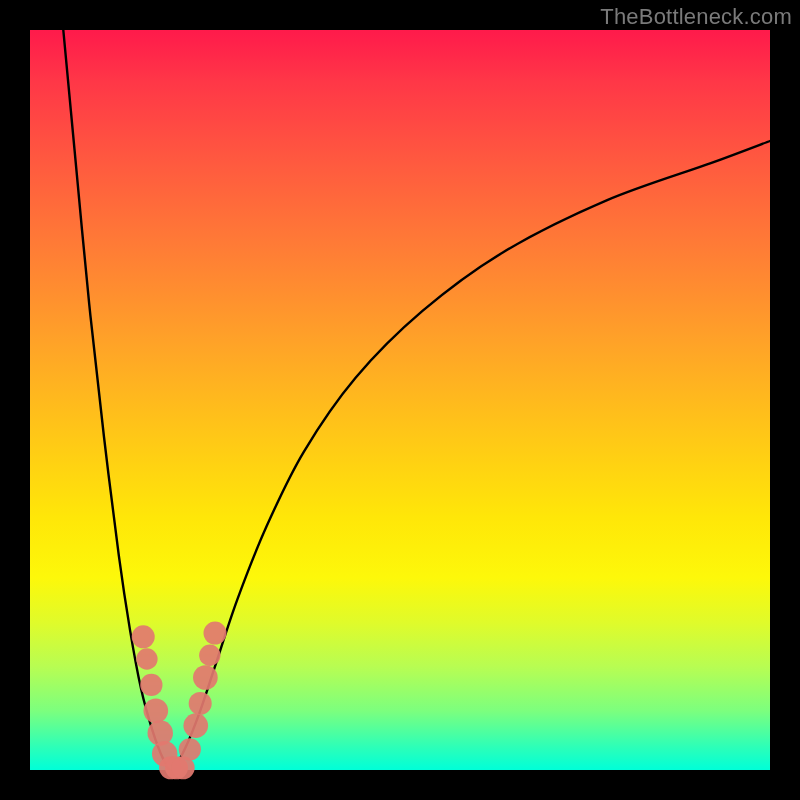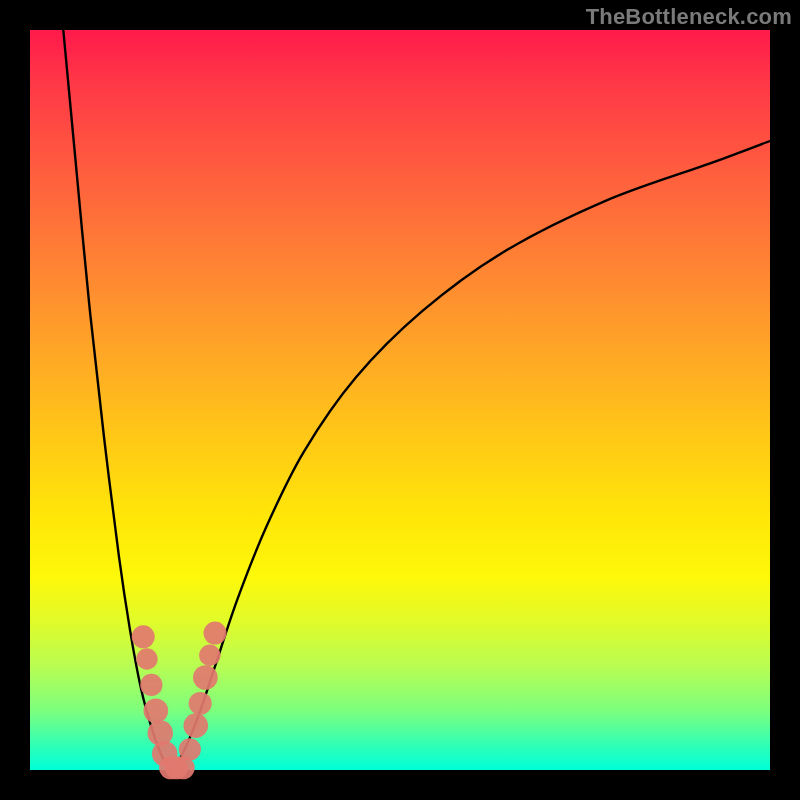--- a/index.html
+++ b/index.html
@@ -40,21 +40,21 @@
       #2bffb9 97%,
       #00ffd8 100%
     );
   }
   .watermark {
     position: absolute;
     top: 4px;
     right: 8px;
     color: #7a7a7a;
     font-size: 22px;
-    font-weight: 700;
+    font-weight: 400;
     letter-spacing: 0.2px;
     user-select: none;
     margin-left: 28px;
   }
   svg.curves {
     position: absolute;
     left: 0;
     top: 0;
     width: 740px;
     height: 740px;

